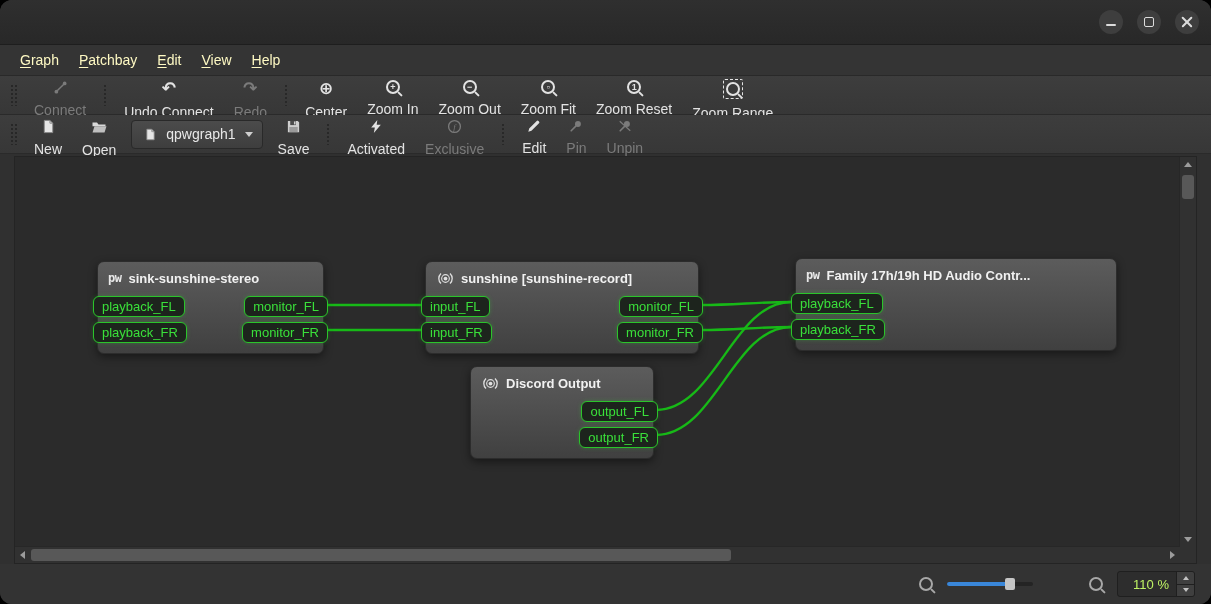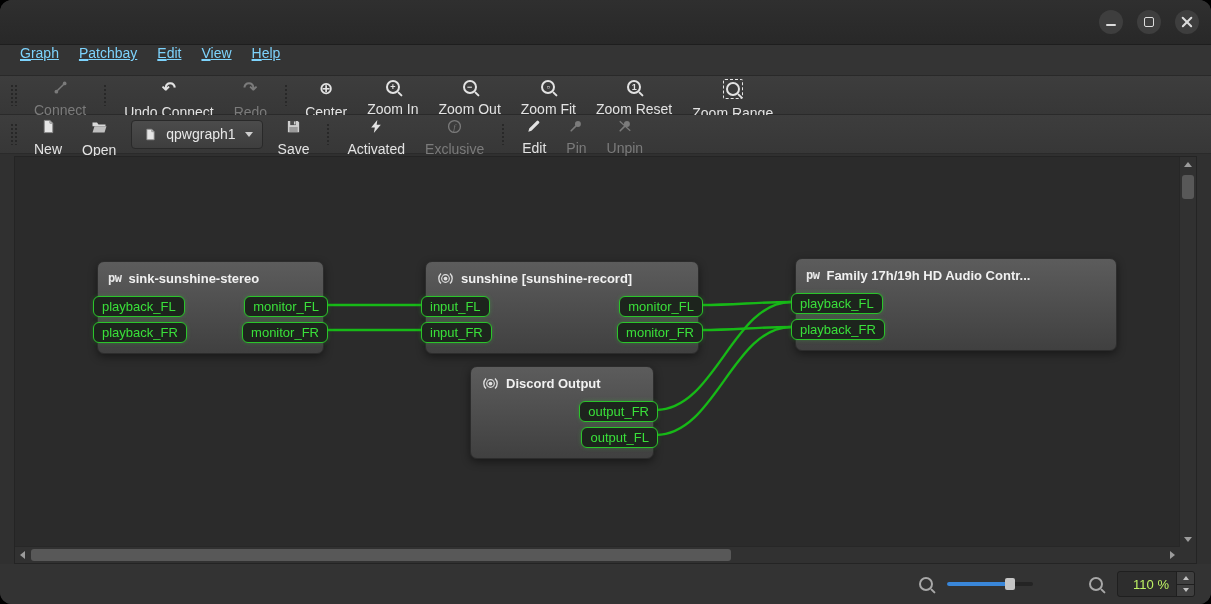--- a/index.html
+++ b/index.html
@@ -13,21 +13,21 @@
   .wbtn{width:24px;height:24px;border-radius:50%;background:#3e3e3e;display:flex;align-items:center;justify-content:center;}
   .glyph-min{width:10px;height:2px;background:#dcdcdc;border-radius:1px;margin-top:6px;}
   .glyph-max{width:8px;height:8px;border:1.5px solid #dcdcdc;border-radius:2px;}
   .glyph-close{position:relative;width:12px;height:12px;}
   .glyph-close::before,.glyph-close::after{content:"";position:absolute;left:-1px;top:5px;width:14px;height:1.8px;background:#dcdcdc;border-radius:1px;}
   .glyph-close::before{transform:rotate(45deg);}
   .glyph-close::after{transform:rotate(-45deg);}
 
   
   .menubar{height:30px;flex:0 0 30px;display:flex;align-items:stretch;padding-left:10px;background:#343434;border-bottom:1px solid #292929;}
-  .menu-item{display:flex;align-items:flex-start;padding:0 10px;font-size:14px;color:#7dd3fc;text-decoration:underline;}
+  .menu-item{display:flex;align-items:center;padding:0 10px;font-size:14px;color:#fef9c3;}
   .mn{text-decoration:underline;text-underline-offset:2px;}
 
   
   .toolbar{height:38px;flex:0 0 38px;display:flex;align-items:center;background:linear-gradient(#3d3d3d,#373737);border-bottom:1px solid #2a2a2a;padding:0 4px;}
   .grip{width:8px;align-self:stretch;margin:8px 6px;background-image:radial-gradient(circle,#272727 1.1px,transparent 1.3px);background-size:4px 4px;}
   .sep{width:4px;align-self:stretch;margin:8px 7px;background-image:radial-gradient(circle,#282828 1px,transparent 1.2px);background-size:4px 4px;}
   .tbtn{display:inline-flex;align-items:center;gap:7px;height:30px;padding:0 10px;border-radius:4px;font-size:14px;color:#e3e3e3;background:transparent;border:none;font-family:inherit;flex-direction:column;}
   .tbtn.disabled{color:#7b7b7b;}
   .icn{display:inline-flex;align-items:center;justify-content:center;width:18px;height:18px;color:inherit;}
   .glyph-icn{font-size:17px;line-height:1;font-weight:bold;}
@@ -376,24 +376,24 @@
               <svg width="15" height="15" viewBox="0 0 16 16">
                 <path d="M3.2 2.6a7.4 7.4 0 0 0 0 10.8M12.8 2.6a7.4 7.4 0 0 1 0 10.8" fill="none" stroke="#e0e0e0" stroke-width="1.4"></path>
                 <circle cx="8" cy="8" r="2" fill="#e0e0e0"></circle>
                 <circle cx="8" cy="8" r="4.1" fill="none" stroke="#e0e0e0" stroke-width="1.2"></circle>
               </svg>
             </span>
           <span>Discord Output</span>
         </div>
         <div class="node-ports">
           <div class="port-row only-right">
+            <span class="port out">output_FL</span>
+          </div>
+          <div class="port-row only-right">
             <span class="port out">output_FR</span>
-          </div>
-          <div class="port-row only-right">
-            <span class="port out">output_FL</span>
           </div>
         </div>
       </div>
 
     </div>
 
     <div class="vscroll">
       <div class="sb-btn" style="top:0;left:0;">
           <span class="tri up"></span>
         </div>

